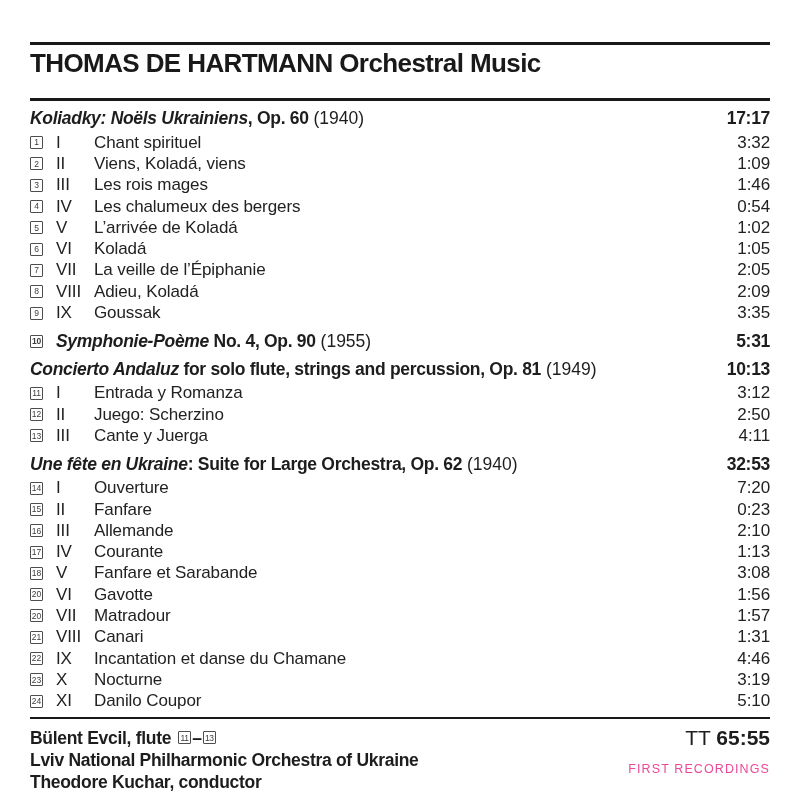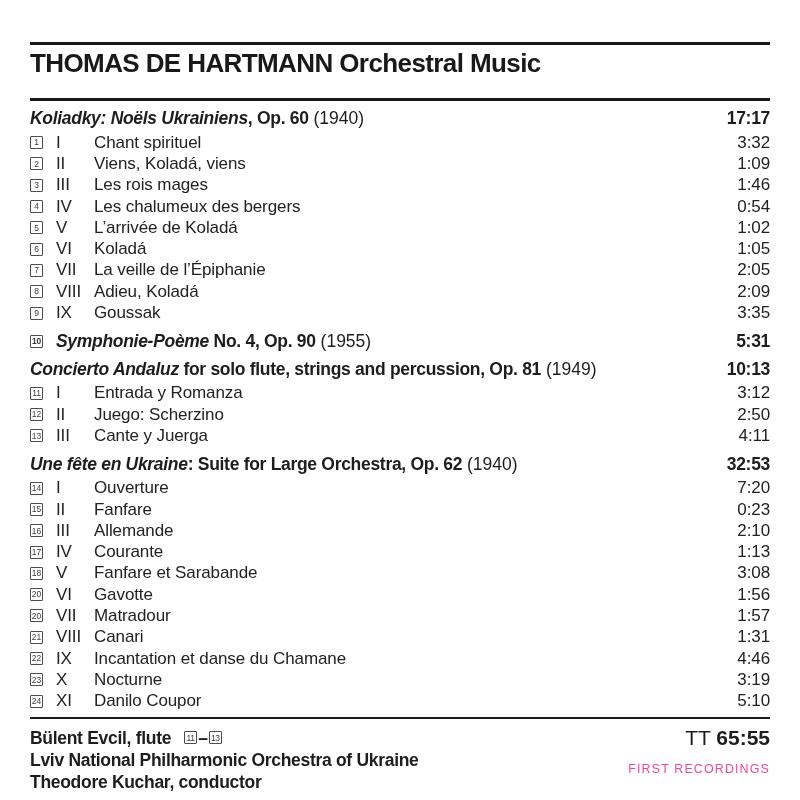--- a/index.html
+++ b/index.html
@@ -96,21 +96,21 @@
     align-items: center;
     justify-content: center;
     width: 13px; height: 13px;
     border: 1px solid #4d4d4d;
     border-radius: 1px;
     font-size: 8.5px;
     font-weight: 400;
     color: #3c3c3c;
     background: #ffffff;
   }
-  .f-line .soloist-name { margin-right: 13px; }
+  .f-line .soloist-name { margin-right: 7px; }
   .f-line .range-dash { font-weight: 700; margin: 0 1px; letter-spacing: 0; }
   .footer-right { flex: 0 0 auto; text-align: right; }
   .total-time {
     font-size: 21px;
     line-height: 22px;
     color: #1d1d1d;
   }
   .total-time .tt-label { font-weight: 400; }
   .total-time .tt-value { font-weight: 700; }
   .first-recordings {

